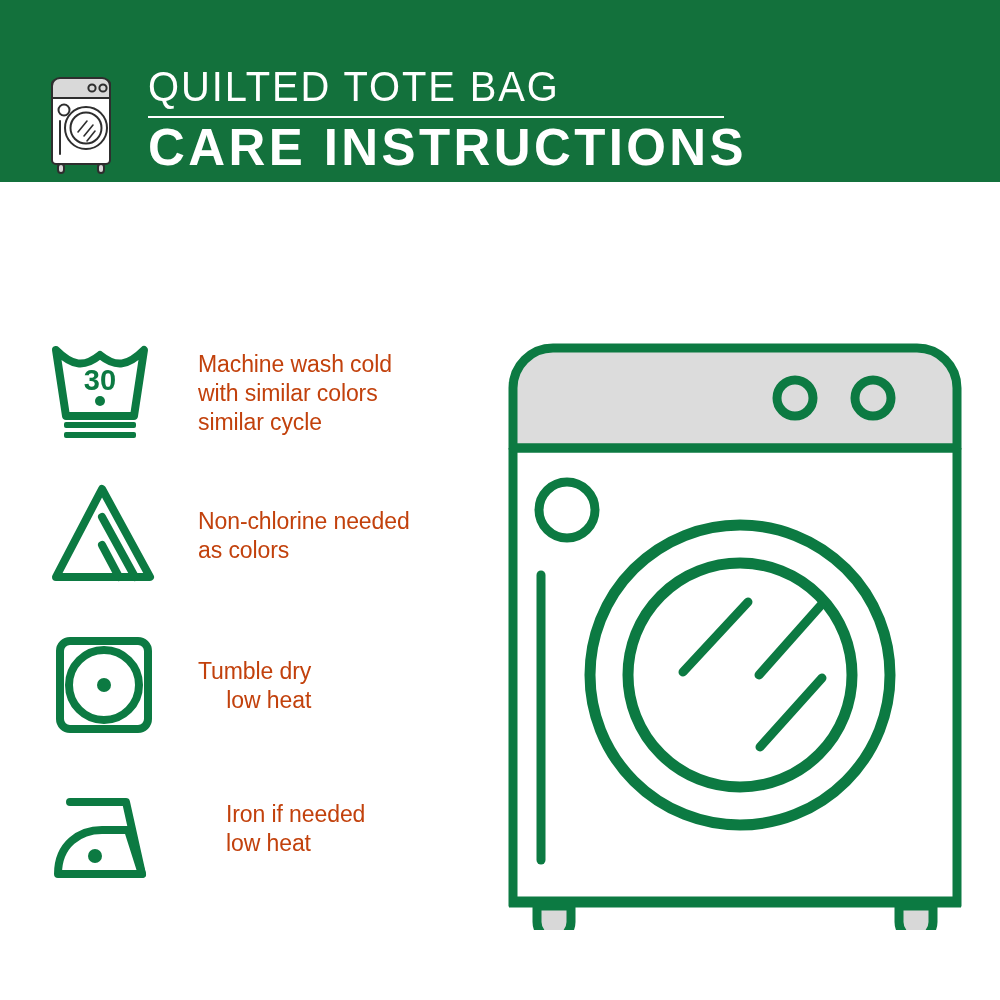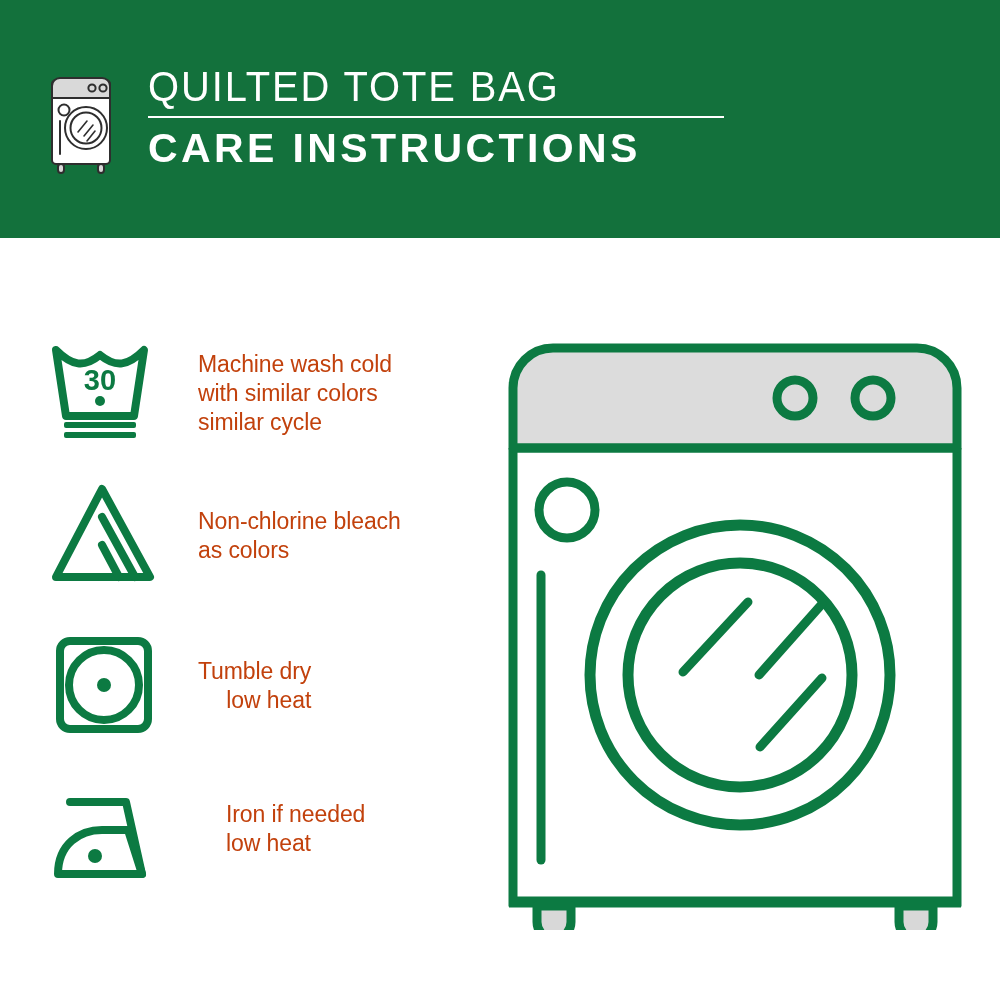--- a/index.html
+++ b/index.html
@@ -17,21 +17,21 @@
     background: #ffffff;
     overflow: hidden;
   }
 
   
   #header-band {
     position: absolute;
     left: 0;
     top: 0;
     width: 1000px;
-    height: 238px;
+    height: 182px;
     background: #13713c;
   }
   #header-inner {
     position: absolute;
     left: 44px;
     top: 62px;
     width: 900px;
     height: 120px;
   }
   #header-logo {
@@ -60,21 +60,21 @@
   }
   #title-rule {
     margin-top: 4px;
     margin-bottom: 6px;
     width: 576px;
     height: 2px;
     background: #ffffff;
   }
   #title-line2 {
     font-family: "Liberation Sans", sans-serif;
-    font-size: 41px;
+    font-size: 51px;
     font-weight: 600;
     letter-spacing: 3.4px;
     color: #ffffff;
     line-height: 48px;
     white-space: nowrap;
   }
 
   
   #care-list {
     position: absolute;
@@ -183,21 +183,21 @@
 
     <div class="care-row" style="top:245px;">
       <div class="care-symbol">
         <svg viewBox="0 0 115 105" width="115" height="105">
           <path d="M52 6 L100 94 L6 94 Z" fill="none" stroke="#0c7a42" stroke-width="8" stroke-linejoin="round"></path>
           <line x1="52" y1="34" x2="85" y2="94" stroke="#0c7a42" stroke-width="8" stroke-linecap="round"></line>
           <line x1="52" y1="62" x2="69" y2="94" stroke="#0c7a42" stroke-width="8" stroke-linecap="round"></line>
         </svg>
       </div>
       <div class="care-text" style="top:24px;">
-        <div>Non-chlorine bleach</div>
+        <div>Non-chlorine needed</div>
         <div>as colors</div>
       </div>
     </div>
 
     <div class="care-row" style="top:395px;text-align:right;">
       <div class="care-symbol">
         <svg viewBox="0 0 115 105" width="115" height="105">
           <rect x="10" y="8" width="88" height="88" rx="10" ry="10" fill="none" stroke="#0c7a42" stroke-width="8"></rect>
           <circle cx="54" cy="52" r="35" fill="none" stroke="#0c7a42" stroke-width="8"></circle>
           <circle cx="54" cy="52" r="7" fill="#0c7a42"></circle>

